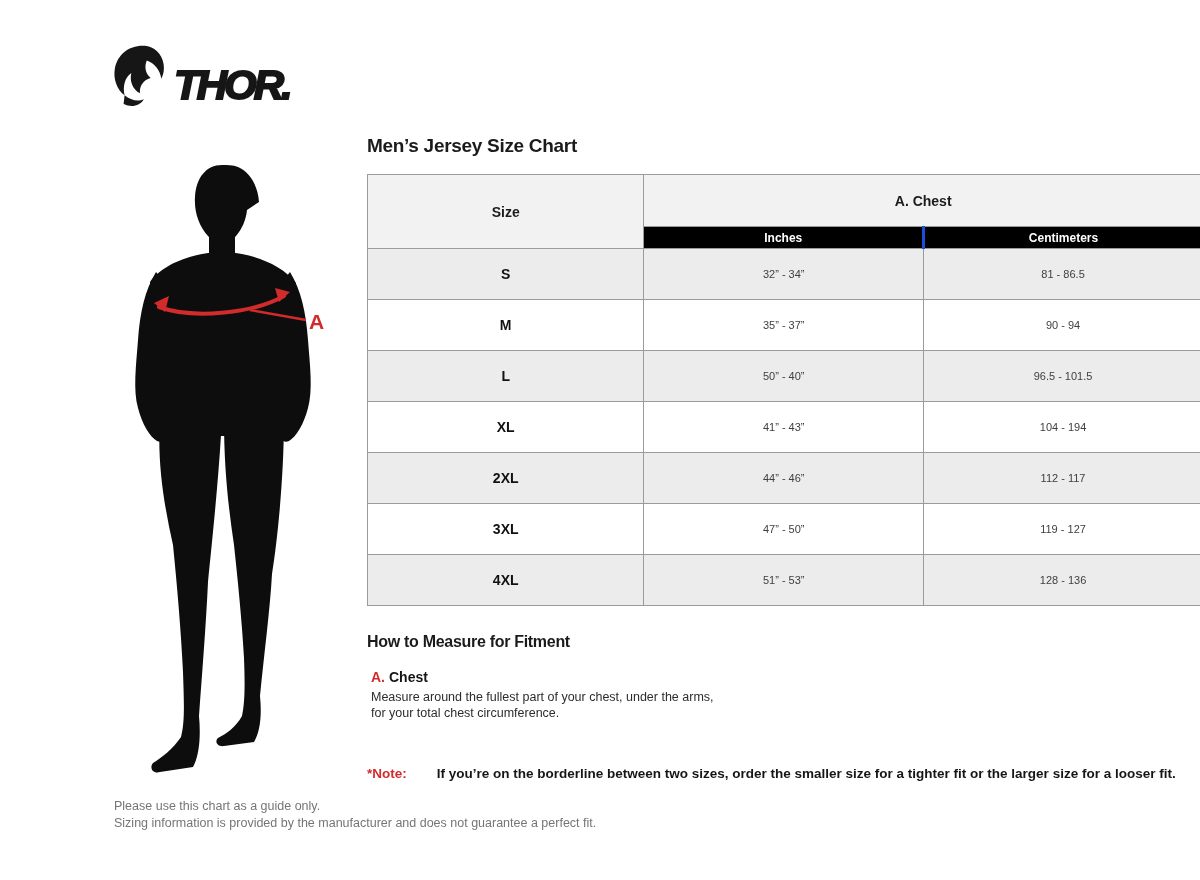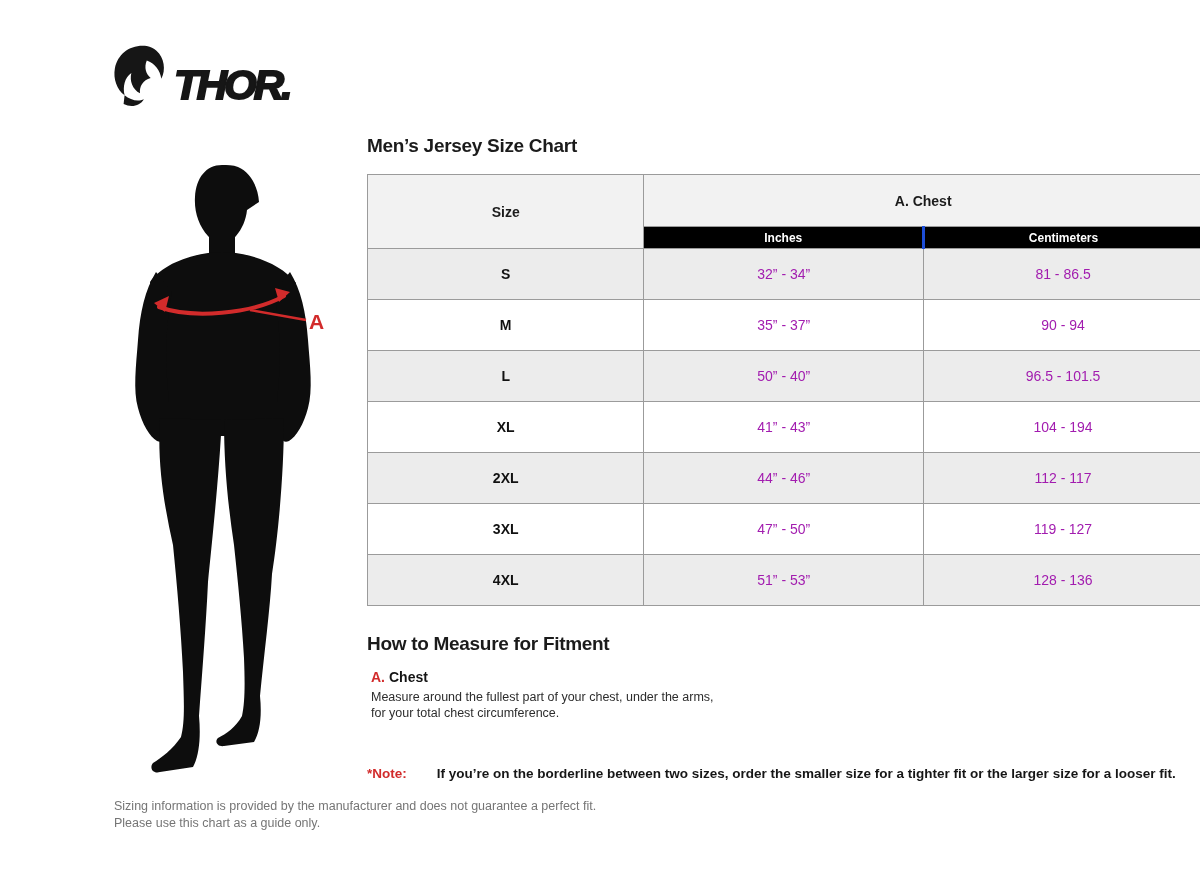--- a/index.html
+++ b/index.html
@@ -21,39 +21,39 @@
   
   .figure { position:absolute; left:112px; top:150px; width:242px; height:648px; }
 
   
   .main-title {
     position:absolute; left:367px; top:135px;
     font-size:19px; font-weight:bold; letter-spacing:-0.3px; color:#1b1b1b;
   }
   .how-heading {
     position:absolute; left:367px; top:633px;
-    font-size:19px; font-weight:bold; letter-spacing:-0.3px; color:#1b1b1b;
+    font-size:16px; font-weight:bold; letter-spacing:-0.3px; color:#1b1b1b;
   }
 
   
   .size-table {
     position:absolute; left:367px; top:174px; width:836px;
     border-collapse:collapse; table-layout:fixed;
   }
   .size-table th, .size-table td {
     border:1px solid #9b9b9b; text-align:center; vertical-align:middle; padding:0;
   }
   .col-size { width:33.1%; } .col-in { width:33.5%; } .col-cm { width:33.4%; }
   th.size-head { background:#f2f2f2; font-size:14px; color:#1b1b1b; }
   th.group-head { background:#f2f2f2; font-size:14px; color:#1b1b1b; height:51px; }
   tr.bar th {
     background:#000000; color:#ffffff; font-size:12px; font-weight:bold; height:21px;
   }
   tr.bar th.cm-bar { border-left:3px solid #1d4ed8; }
-  tr.data td { height:50px; font-size:14px; color:#a21caf; background:#ffffff; }
+  tr.data td { height:50px; font-size:11px; color:#404040; background:#ffffff; }
   tr.data td.size-cell { font-weight:bold; font-size:14px; color:#111111; }
   tr.data.alt td { background:#ececec; }
 
   
   .measure-item { position:absolute; left:371px; top:669px; width:372px; }
   .measure-title { font-size:14px; font-weight:bold; color:#141414; }
   .measure-key { color:#d22b2b; margin-right:4px; }
   .measure-desc {
     margin-top:4px; font-size:12.5px; color:#2d2d2d; line-height:1.3; width:356px;
   }
@@ -191,15 +191,15 @@
     <span class="measure-key">A.</span><span>Chest</span>
   </div>
   <div class="measure-desc">Measure around the fullest part of your chest, under the arms, for your total chest circumference.</div>
 </div>
 
 <div class="note-line">
   <span class="note-prefix">*Note:</span><span>If you’re on the borderline between two sizes, order the smaller size for a tighter fit or the larger size for a looser fit.</span>
 </div>
 
 <div class="footer">
+  <div>Please use this chart as a guide only.</div>
   <div>Sizing information is provided by the manufacturer and does not guarantee a perfect fit.</div>
-  <div>Please use this chart as a guide only.</div>
 </div>
 
 </body></html>

